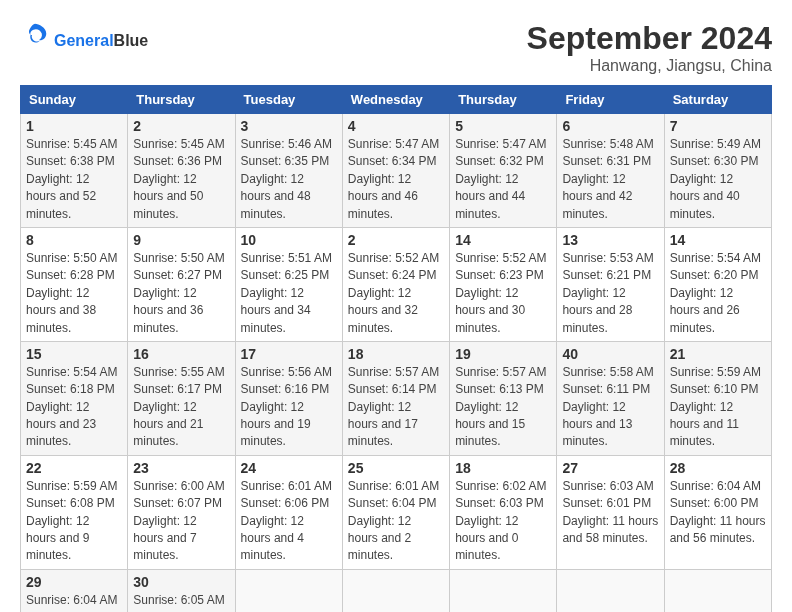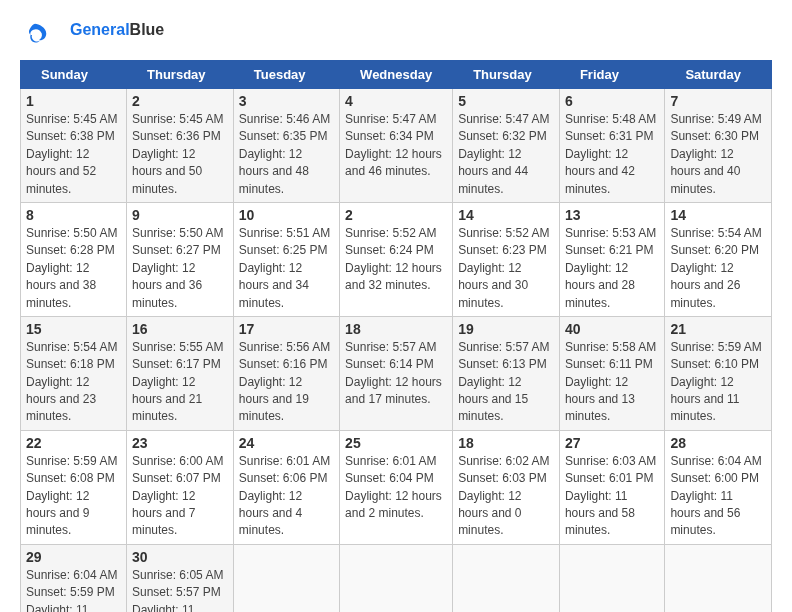--- a/index.html
+++ b/index.html
@@ -11,22 +11,22 @@
       padding: 20px;
     }
     .header {
       display: flex;
       justify-content: space-between;
       align-items: flex-start;
       margin-bottom: 10px;
     }
     .logo {
       display: flex;
-      align-items: flex-start;
-      gap: 20px;
+      align-items: flex-end;
+      gap: 4px;
     }
     .logo-bird {
       width: 30px;
       height: 30px;
     }
     .title-block {
       text-align: right;
     }
     .month-title {
       font-size: 32px;
@@ -38,21 +38,21 @@
       color: #555;
     }
     table {
       width: 100%;
       border-collapse: collapse;
       font-size: 11px;
     }
     thead th {
       background-color: #2a5caa;
       color: white;
-      padding: 6px 20px;
+      padding: 6px 8px;
       text-align: left;
       font-size: 13px;
       font-weight: bold;
       border: 1px solid #2a5caa;
       margin-top: 40px;
     }
     tbody td {
       border: 1px solid #ccc;
       vertical-align: top;
       padding: 4px 5px;
@@ -87,20 +87,24 @@
     <svg class="logo-bird" viewBox="0 0 40 40">
       <path d="M20 5 C25 5, 35 10, 35 18 C35 24, 30 28, 25 27 C28 25, 30 22, 29 18 C27 13, 22 11, 18 13 C15 14, 13 17, 14 20 C12 18, 11 15, 13 12 C15 8, 18 5, 20 5Z" fill="#1a73e8"></path>
       <path d="M14 20 C13 23, 14 27, 17 29 C20 31, 24 30, 26 28 C24 29, 20 29, 18 27 C16 25, 15 22, 16 20Z" fill="#1a73e8"></path>
     </svg>
     <div>
       <div style="font-size:16px;font-weight:bold;color:#333;line-height:1.2">
         <span style="color:#1a73e8">General</span><span style="color:#333">Blue</span>
       </div>
     </div>
   </div>
+  <div class="title-block">
+    <div class="month-title">September 2024</div>
+    <div class="location">Hanwang, Jiangsu, China</div>
+  </div>
 </div>
 
 <table>
   <thead>
     <tr>
     <th>Sunday</th>
         <th>Thursday</th>
         <th>Tuesday</th>
         <th>Wednesday</th>
         <th>Thursday</th>

